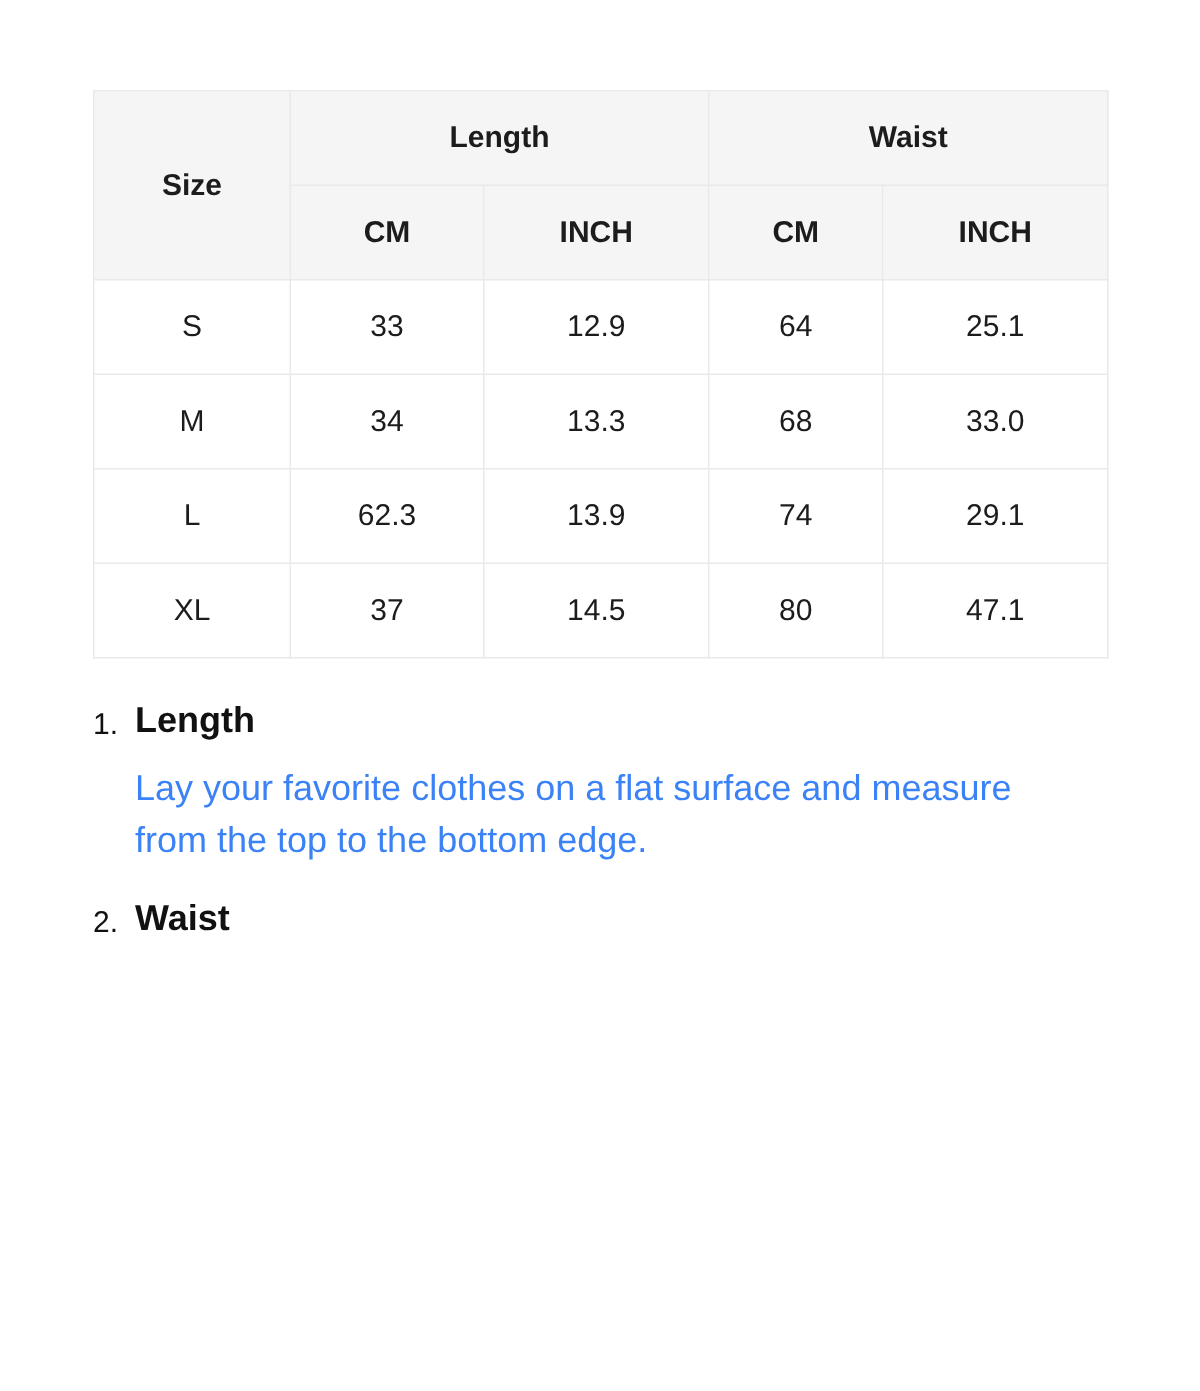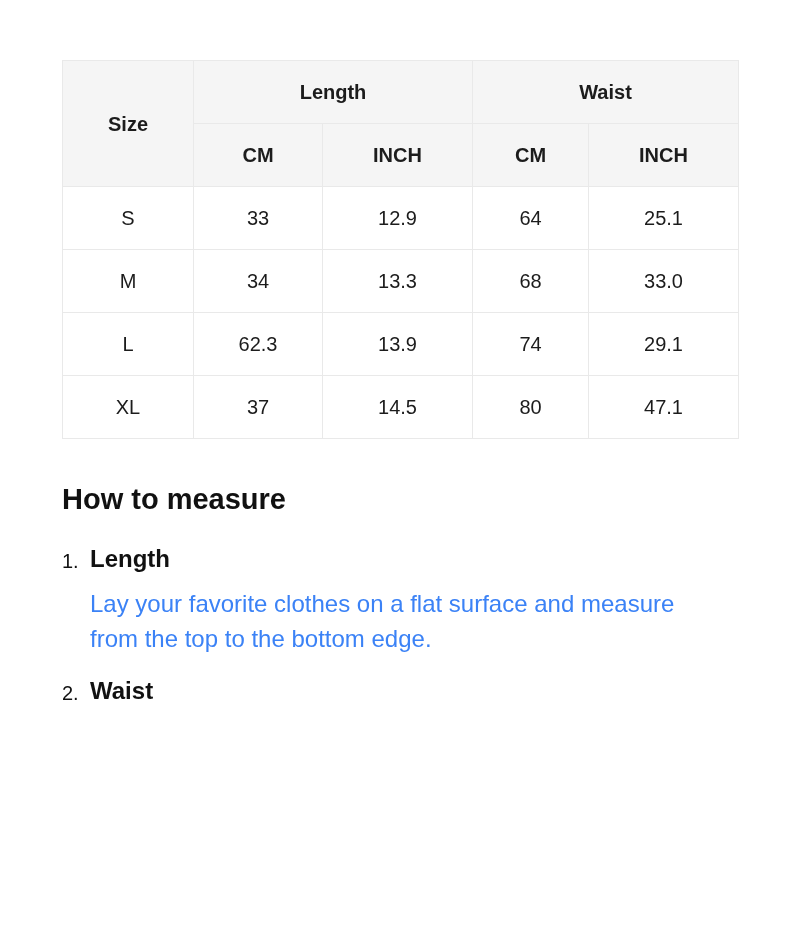--- a/index.html
+++ b/index.html
@@ -143,21 +143,20 @@
       <tr>
         <td>XL</td>
         <td>37</td>
         <td>14.5</td>
         <td>80</td>
         <td>47.1</td>
       </tr>
     </tbody>
   </table>
 
-  <h2 class="howto-heading">How to measure</h2>
 
 
   <ol class="steps">
     <li class="step">
       <span class="step-number">1.</span>
       <div class="step-content">
         <div class="step-term">Length</div>
         <div class="step-desc">Lay your favorite clothes on a flat surface and measure from the top to the bottom edge.</div>
       </div>
     </li>

